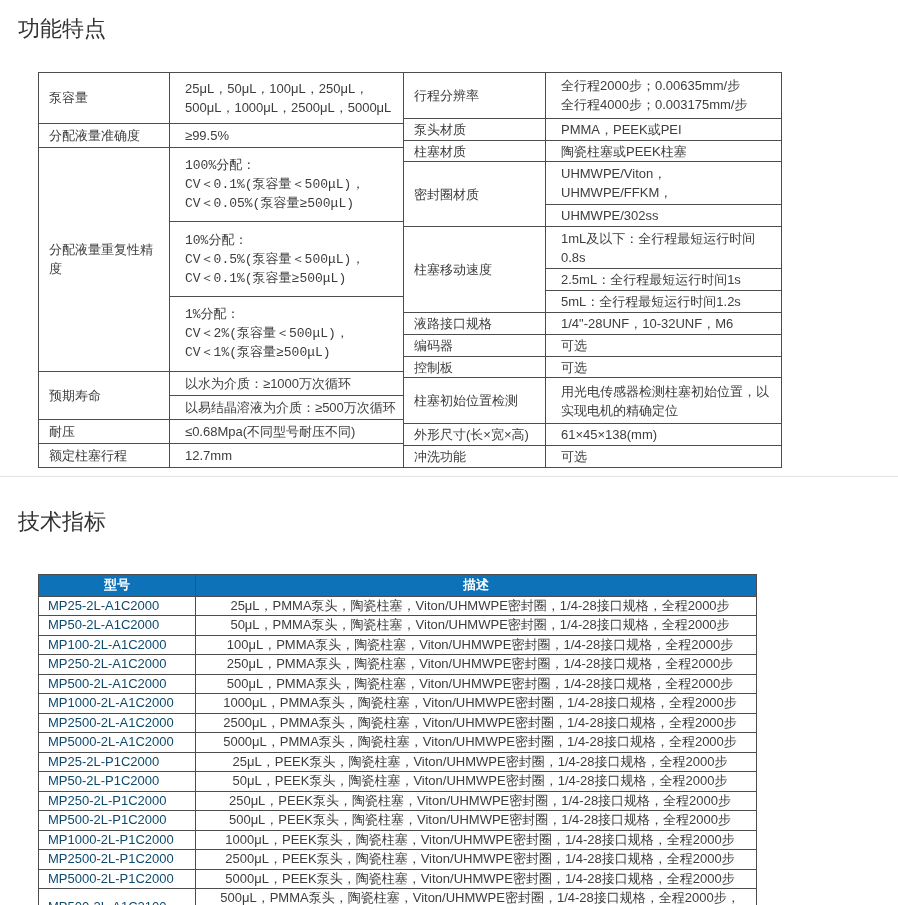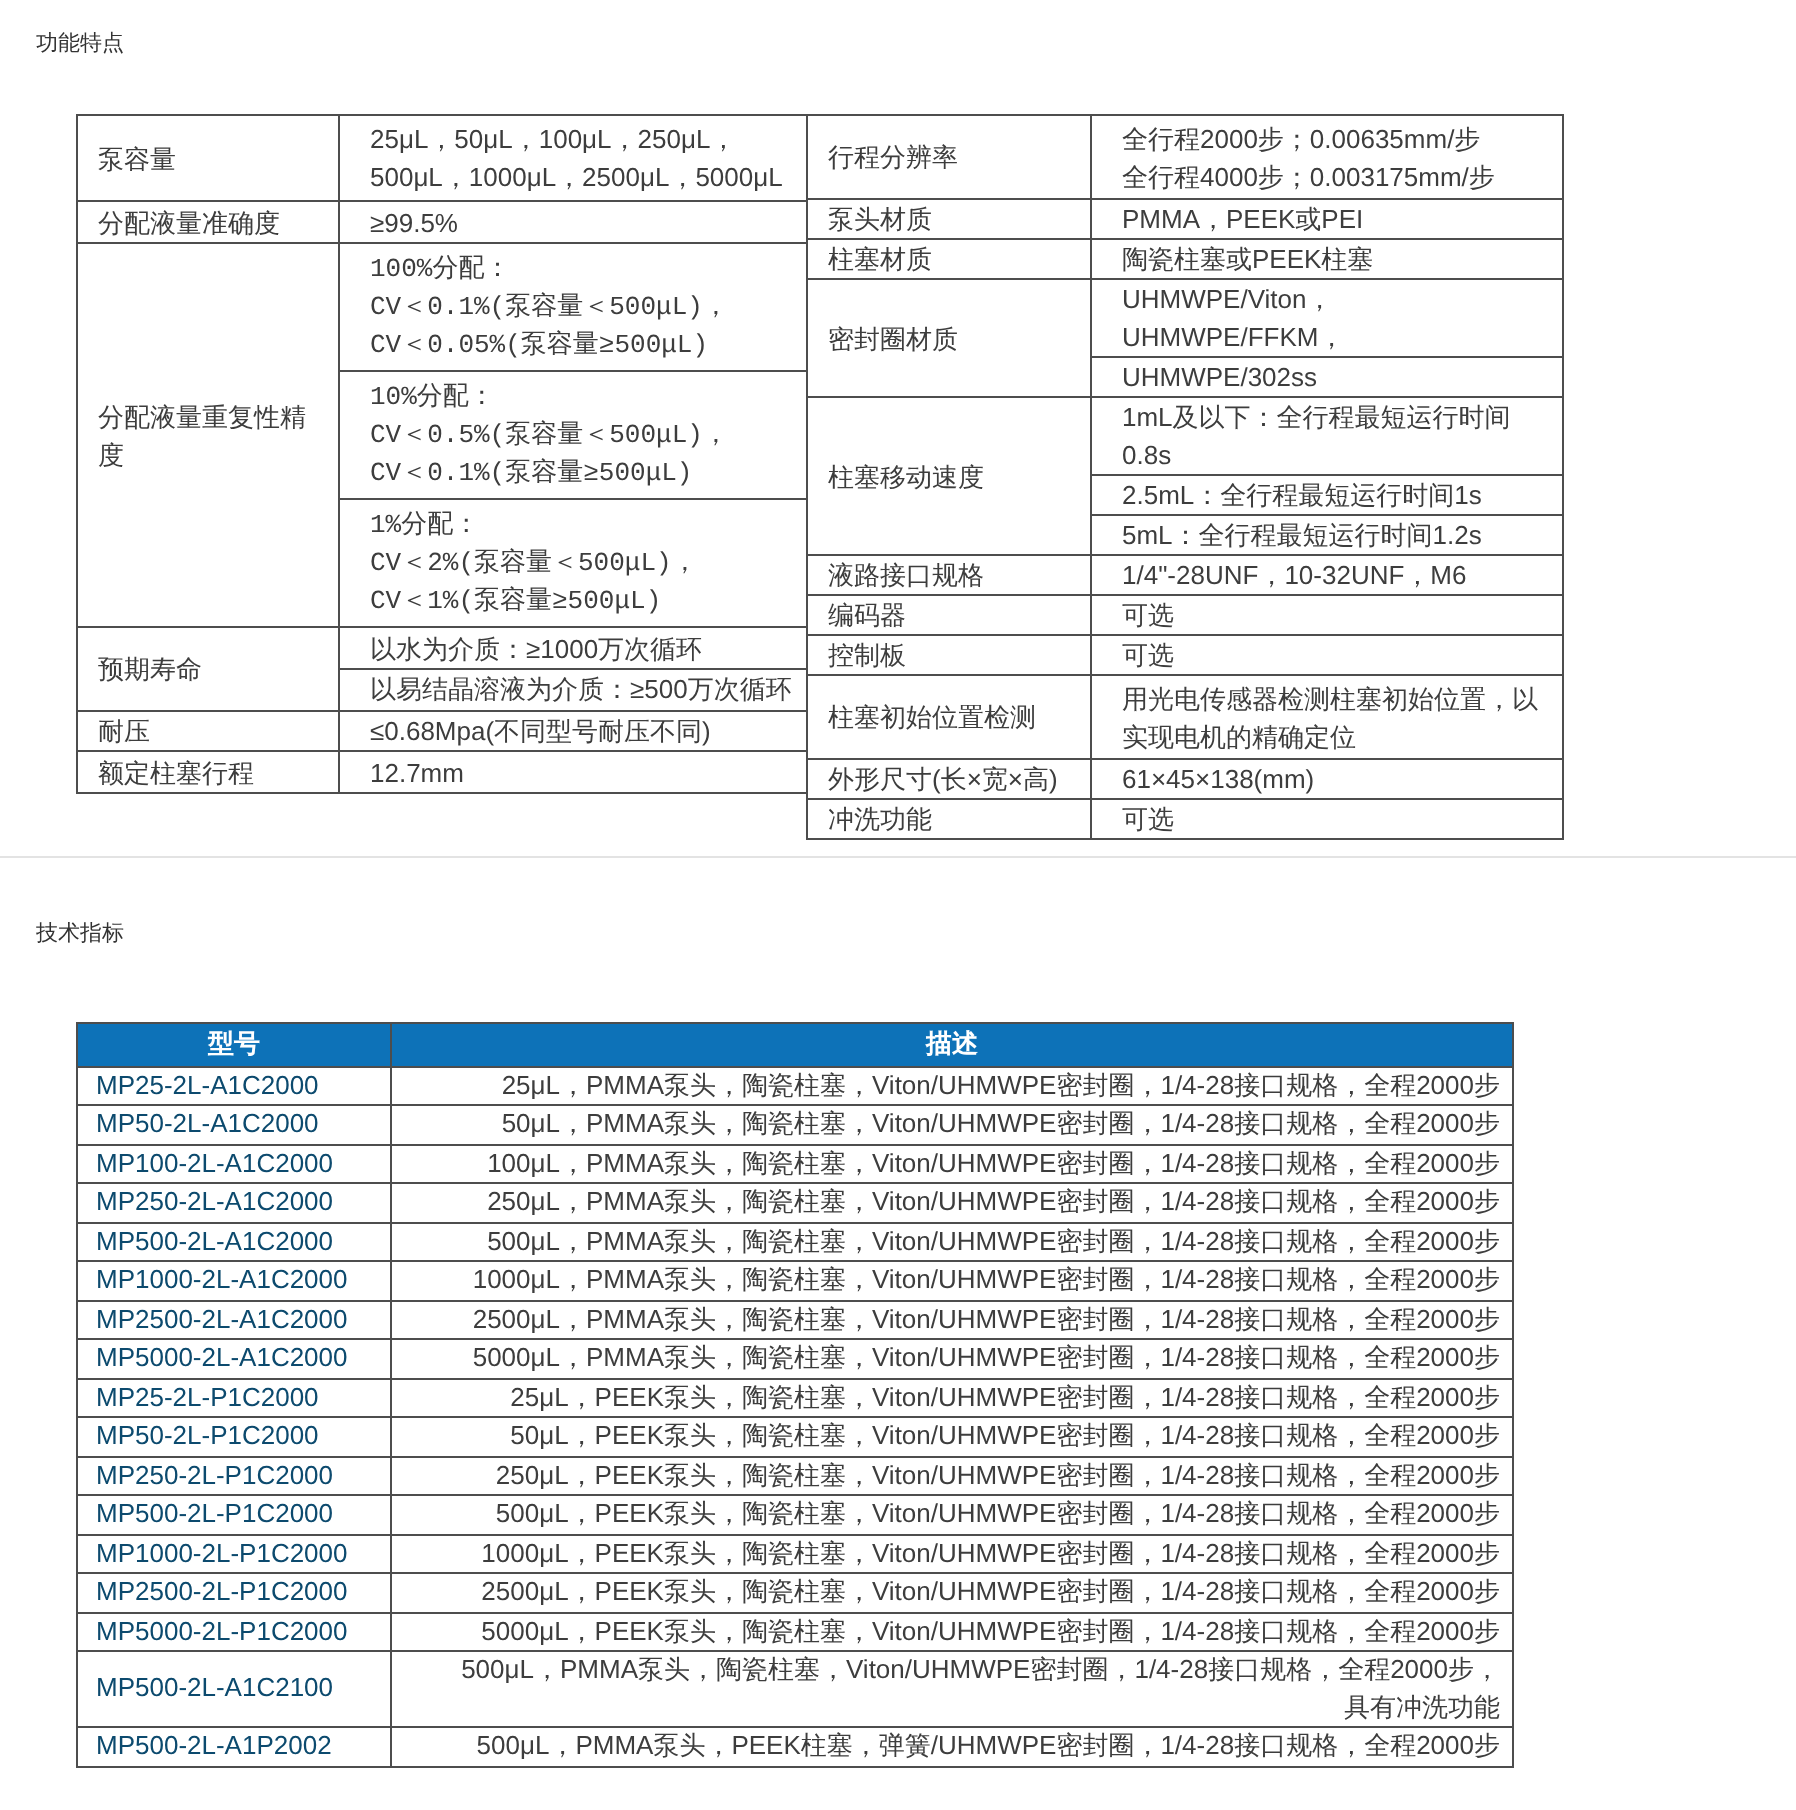--- a/index.html
+++ b/index.html
@@ -2,29 +2,29 @@
 <html style="--hdr-bg: #0d72b8; --hdr-fg: #ffffff;"><head>
 <meta charset="utf-8">
 <style>
   html,body{margin:0;padding:0;}
   body{
     width:898px;height:905px;background:#ffffff;
     font-family:"Liberation Sans","DejaVu Sans",sans-serif;
     color:#3d3d3d;overflow:hidden;
   }
   .section-title{
-    font-size:11px;font-weight:500;color:#333;
+    font-size:22px;font-weight:500;color:#333;
     margin:0;padding:0;
   }
   #title-features{margin:14px 0 0 18px;}
   #title-specs{margin:30px 0 17px 18px;}
 
   
   .features-wrap{display:flex;align-items:stretch;margin:28px 0 0 38px;}
-  table.ftable{border-collapse:collapse;table-layout:fixed;height:340px;}
+  table.ftable{border-collapse:collapse;table-layout:fixed;height:396px;}
   table.ftable.t-right{margin-left:-1px;}
   table.ftable td{
     border:1px solid #4d4d4d;
     font-size:13px;line-height:19px;
     vertical-align:middle;text-align:left;
     white-space:pre-line;
     padding:0 6px 0 10px;
     overflow:hidden;
   }
   table.ftable td.val{padding-left:15px;}
@@ -41,21 +41,21 @@
     border:1px solid #4d4d4d;
     font-size:13px;line-height:18.5px;height:18.5px;
     vertical-align:middle;overflow:hidden;white-space:pre-line;margin-left:24px;
   }
   table.stable th{
     background:var(--hdr-bg,#0d72b8);
     color:var(--hdr-fg,#ffffff);
     font-weight:bold;text-align:center;height:18px;
   }
   table.stable td.model{text-align:left;padding:0 4px 0 9px;color:#0c4a6e;}
-  table.stable td.desc{text-align:right;padding:0 6px 0 14px;}
+  table.stable td.desc{text-align:center;padding:0 6px 0 14px;}
   table.stable td.tall{height:37px;}
 
   .section-divider{
     border:none;border-top:1px solid #e3e3e3;
     margin:8px 0 0 0;width:898px;
   }
 </style>
 </head>
 <body>
 

